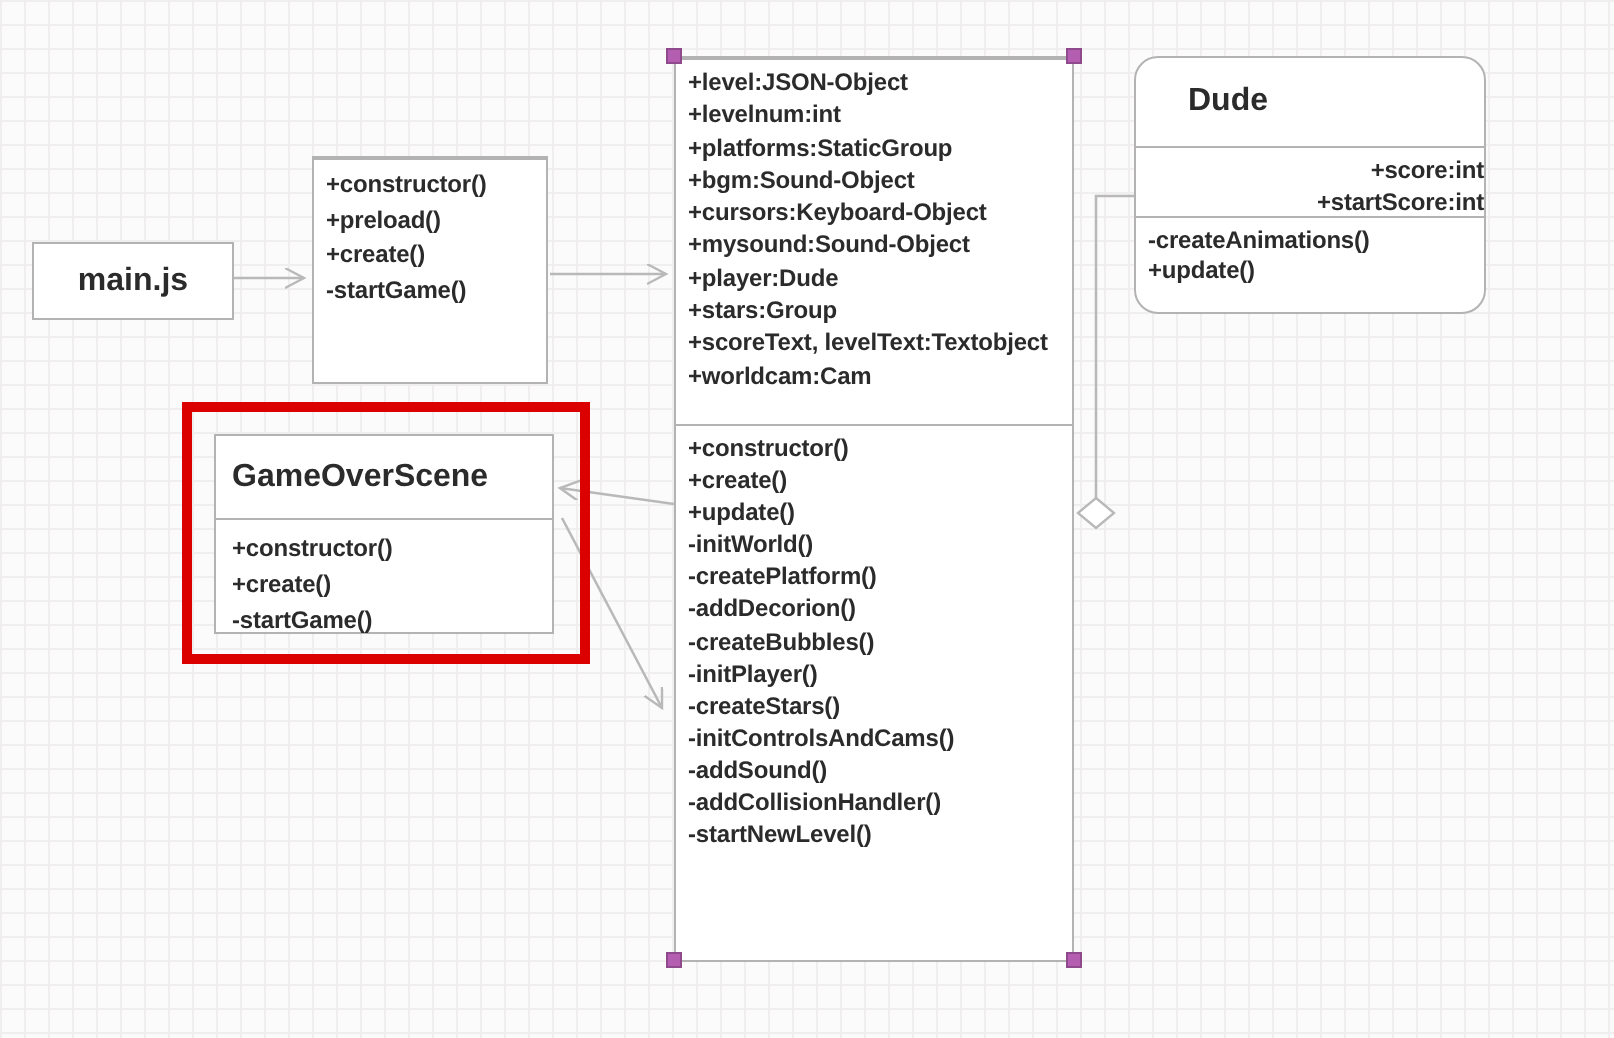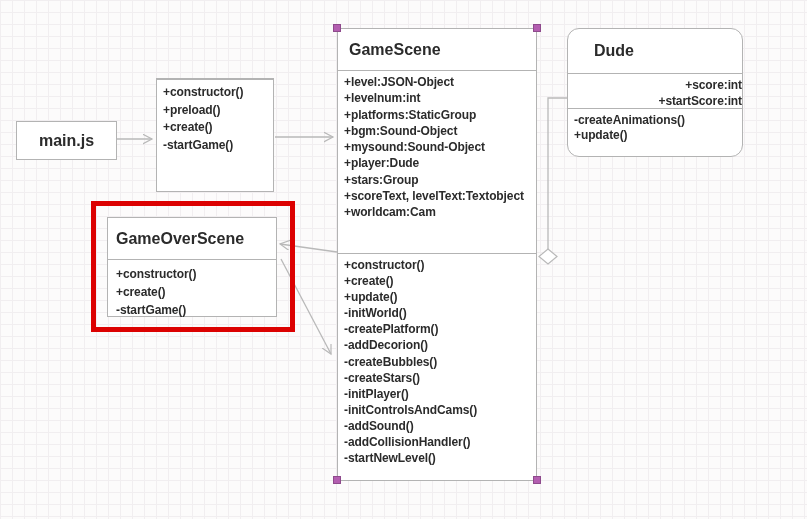--- a/index.html
+++ b/index.html
@@ -114,44 +114,44 @@
     <div class="uml-section methods">
 
     <div class="member">+constructor()</div>
         <div class="member">+preload()</div>
         <div class="member">+create()</div>
         <div class="member">-startGame()</div>
       </div>
   </div>
 
   <div class="uml-box box-gamescene">
-    <div class="uml-title">GameScene</div>
     <div class="uml-section attrs">
 
         <div class="member">+level:JSON-Object</div>
         <div class="member">+levelnum:int</div>
         <div class="member">+platforms:StaticGroup</div>
         <div class="member">+bgm:Sound-Object</div>
+        <div class="member">+cursors:Keyboard-Object</div>
         <div class="member">+mysound:Sound-Object</div>
         <div class="member">+player:Dude</div>
         <div class="member">+stars:Group</div>
         <div class="member">+scoreText, levelText:Textobject</div>
         <div class="member">+worldcam:Cam</div>
       </div>
     <div class="uml-section methods">
 
     <div class="member">+constructor()</div>
         <div class="member">+create()</div>
         <div class="member">+update()</div>
         <div class="member">-initWorld()</div>
         <div class="member">-createPlatform()</div>
         <div class="member">-addDecorion()</div>
         <div class="member">-createBubbles()</div>
+        <div class="member">-initPlayer()</div>
         <div class="member">-createStars()</div>
-        <div class="member">-initPlayer()</div>
         <div class="member">-initControlsAndCams()</div>
         <div class="member">-addSound()</div>
         <div class="member">-addCollisionHandler()</div>
         <div class="member">-startNewLevel()</div>
       </div>
   </div>
 
   <div class="uml-box box-gameoverscene">
     <div class="uml-title">GameOverScene</div>
     <div class="uml-section methods">

